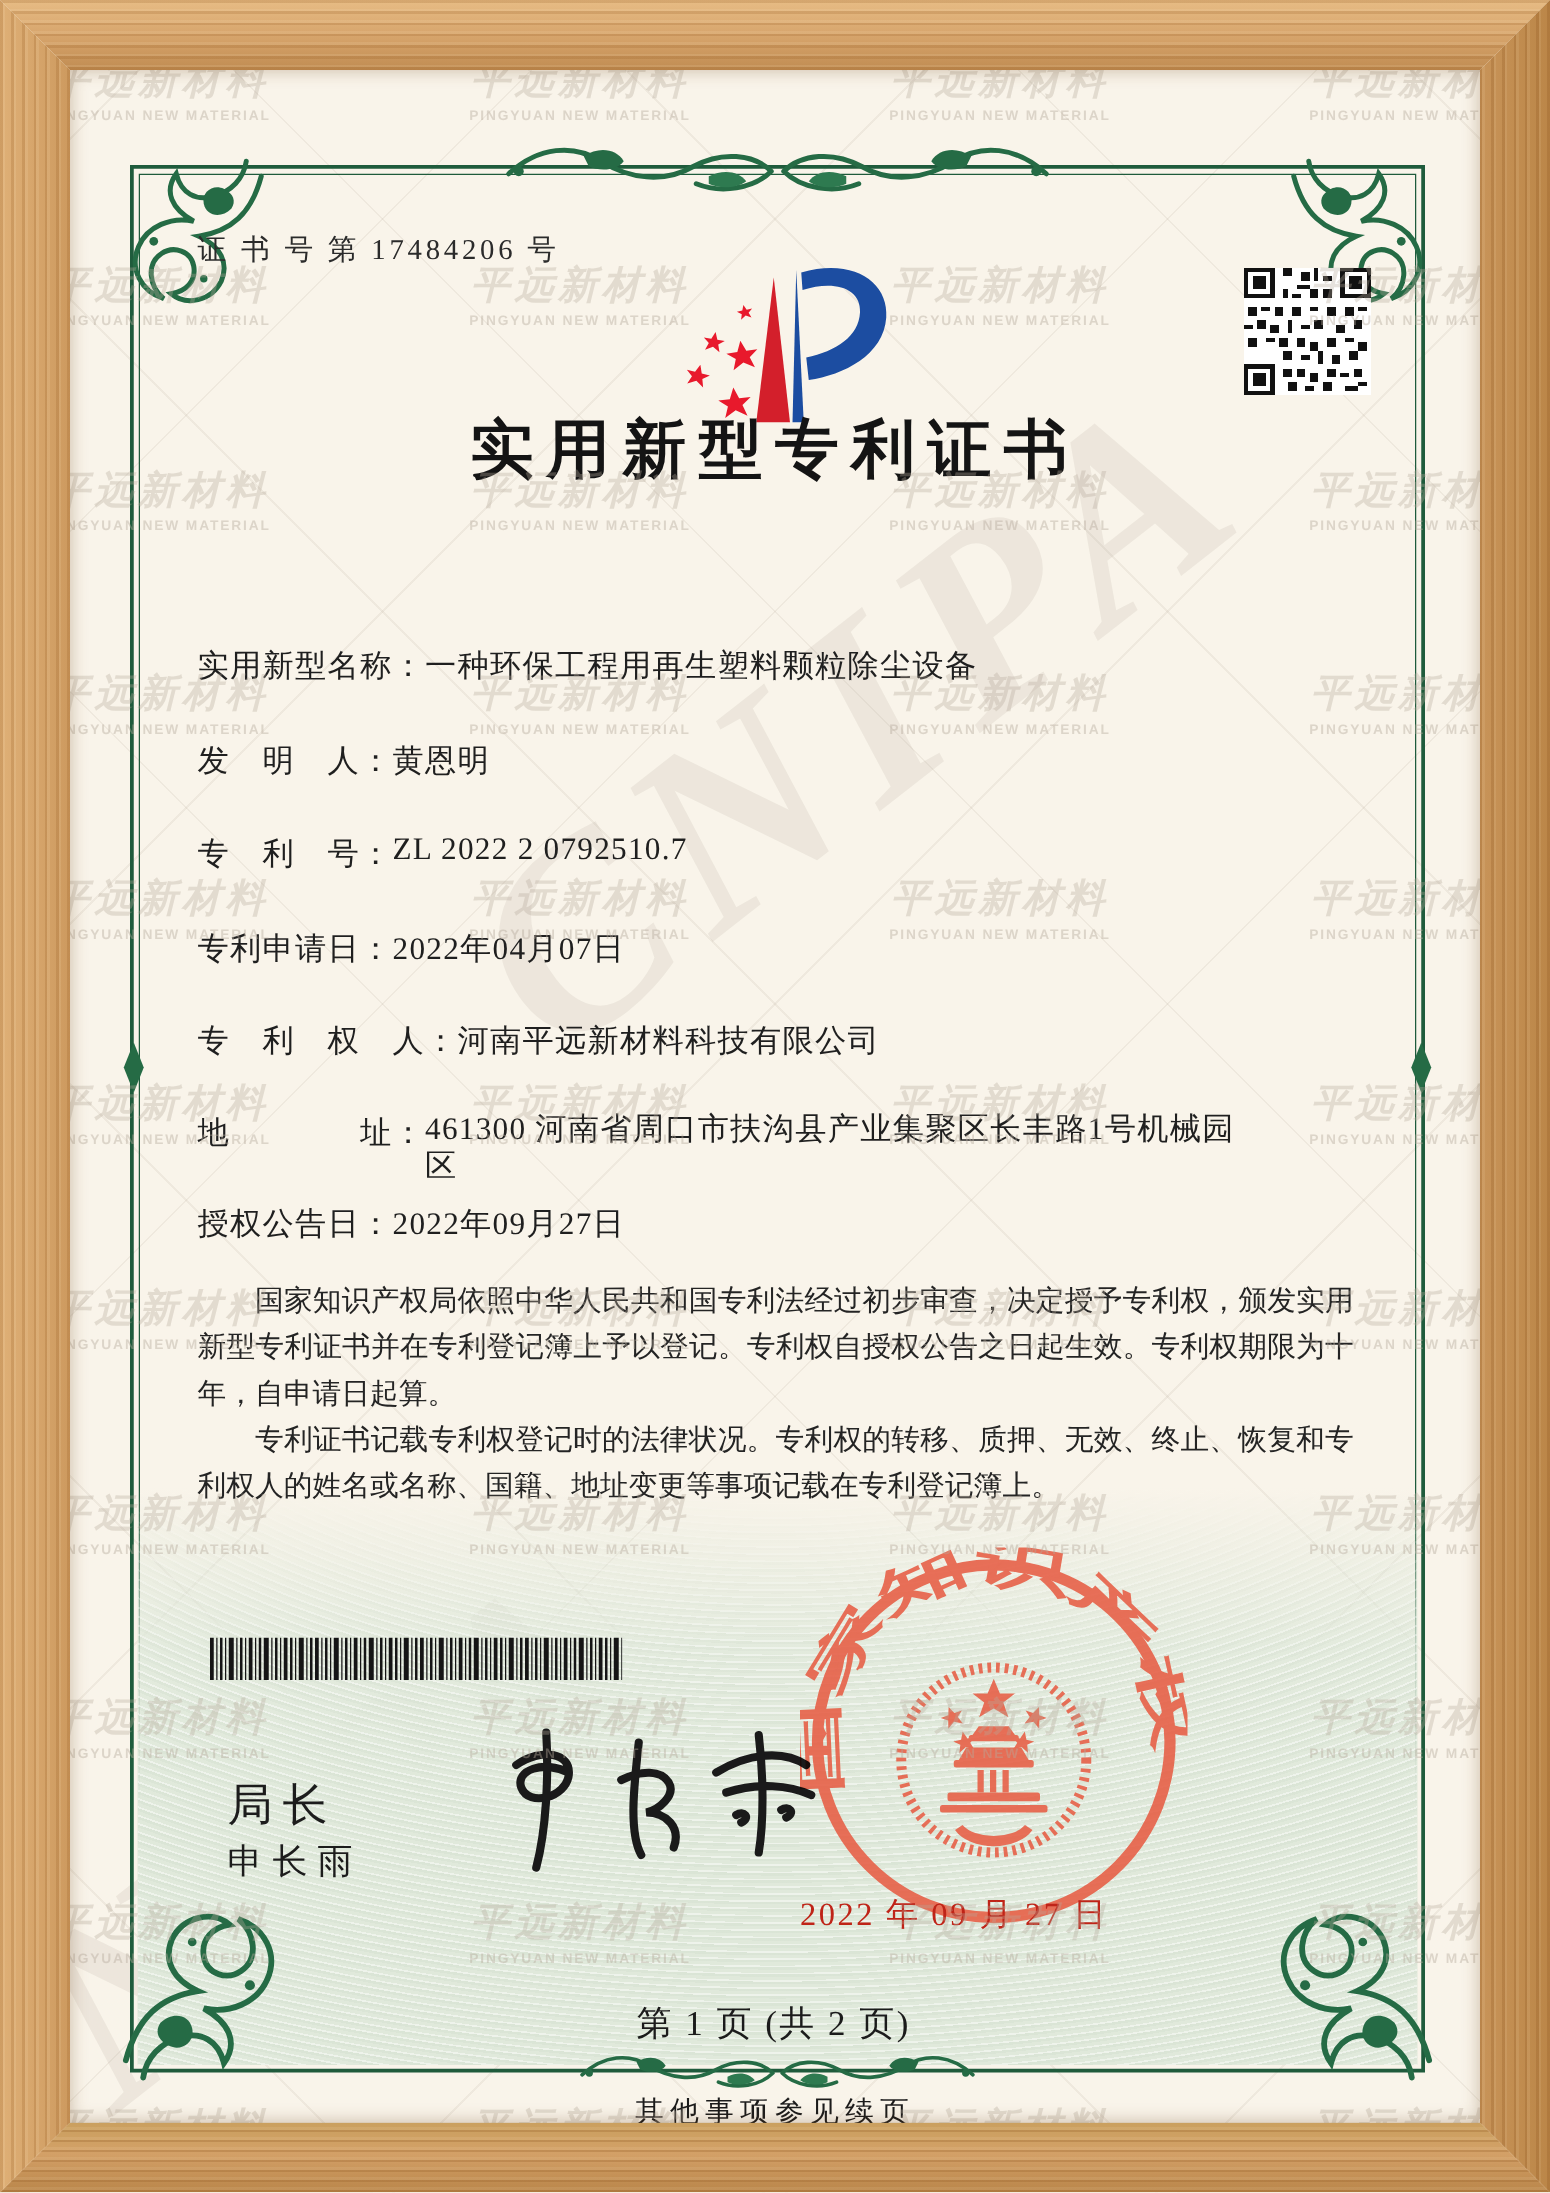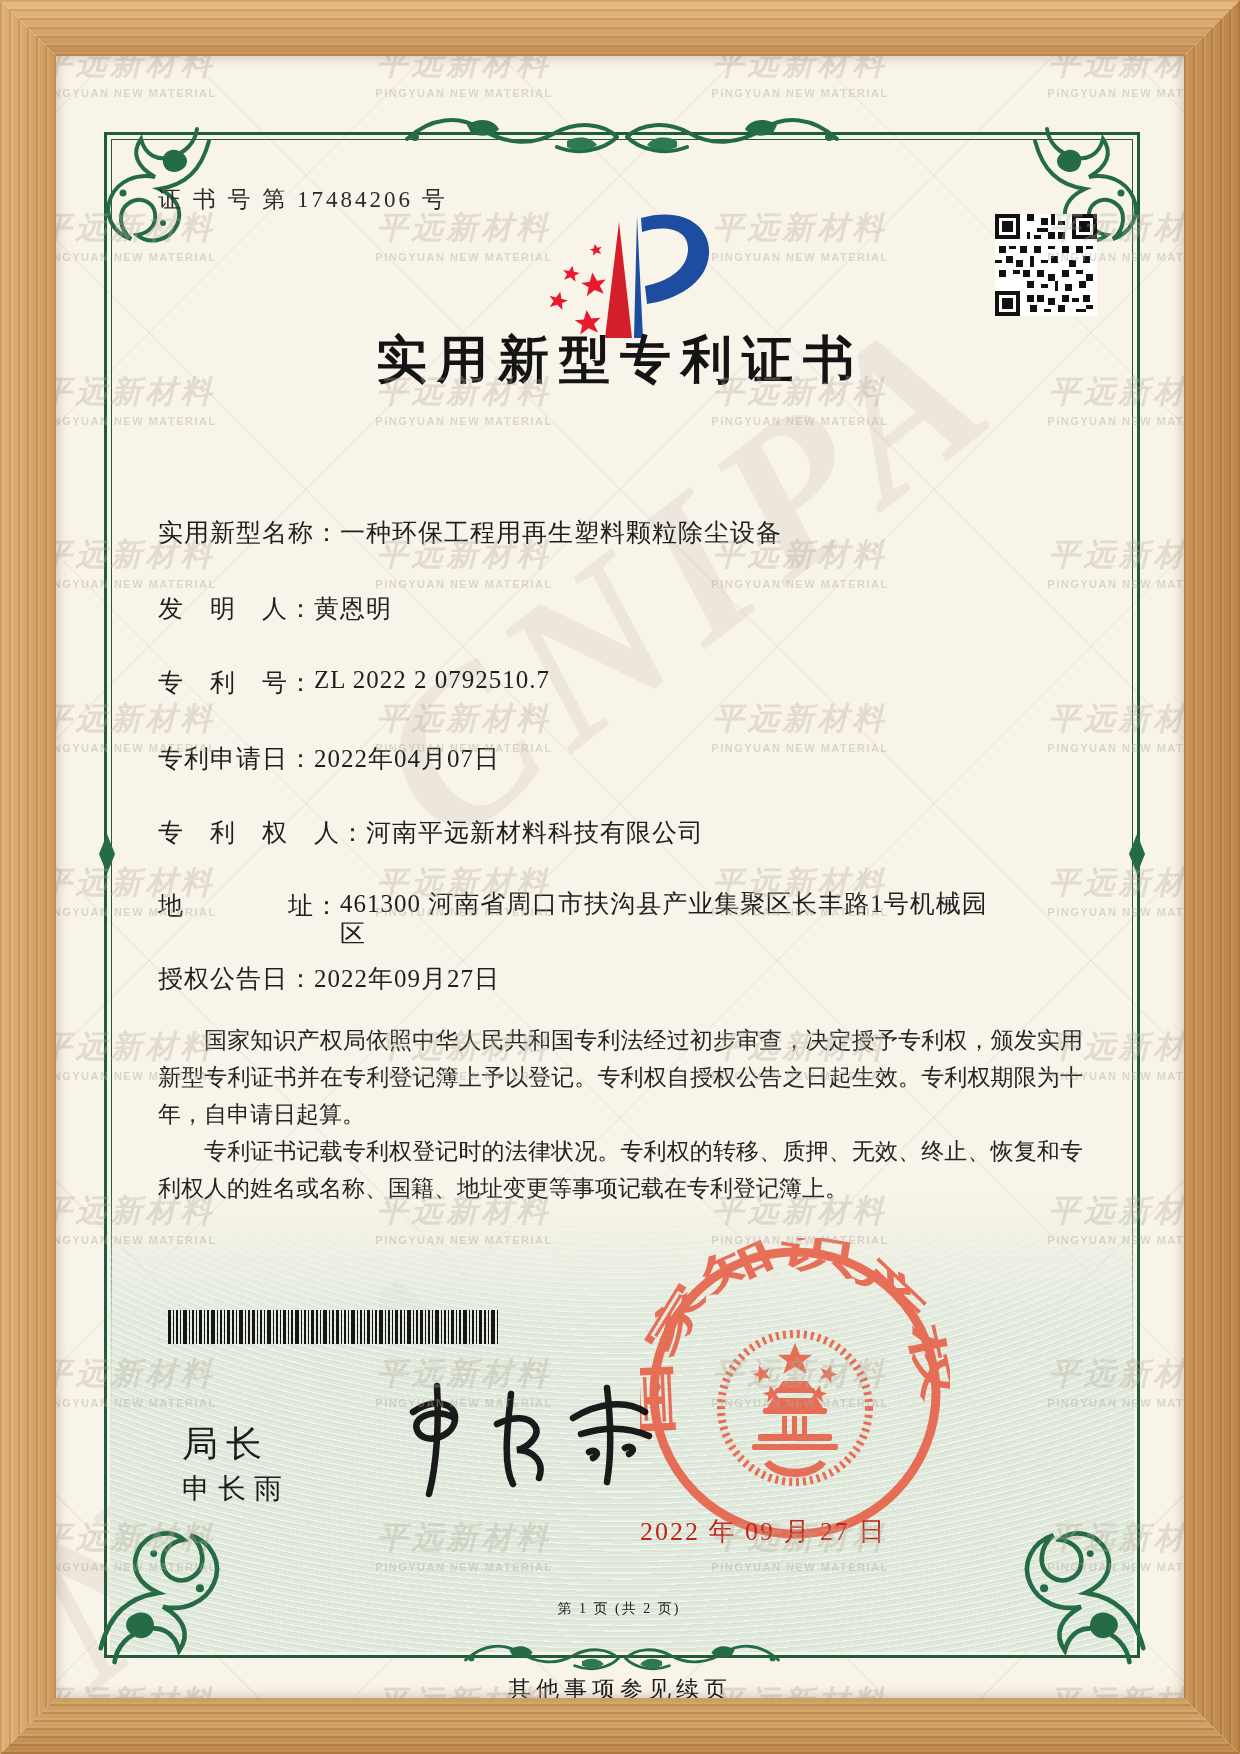--- a/index.html
+++ b/index.html
@@ -75,21 +75,21 @@
   .issuer-title{position:absolute;left:182px;top:1420px;font-size:36px;letter-spacing:8px;
     font-family:"Liberation Sans",sans-serif;color:#1c1c1c;}
   .issuer-name{position:absolute;left:182px;top:1470px;font-size:28px;letter-spacing:8px;
     font-family:"Liberation Sans",sans-serif;color:#1c1c1c;}
   .signature{position:absolute;left:365px;top:1372px;width:300px;height:140px;}
   .seal{position:absolute;left:640px;top:1238px;width:310px;height:310px;z-index:4;opacity:.88;
     mix-blend-mode:multiply;}
   .seal-date{position:absolute;left:640px;top:1514px;width:310px;text-align:left;z-index:4;
     font-size:26px;letter-spacing:2px;color:#bf2418;}
   .page-info{position:absolute;left:104px;top:1600px;width:1030px;text-align:center;
-    font-size:14px;letter-spacing:2px;color:#1b1b1b;}
+    font-size:28px;letter-spacing:2px;color:#1b1b1b;}
   .continuation{position:absolute;left:0;top:1674px;width:100%;text-align:center;
     font-size:23px;letter-spacing:5px;color:#1b1b1b;z-index:6;}
 </style>
 </head>
 <body>
 
 <div class="page">
 
   <div class="lattice"></div>
 

